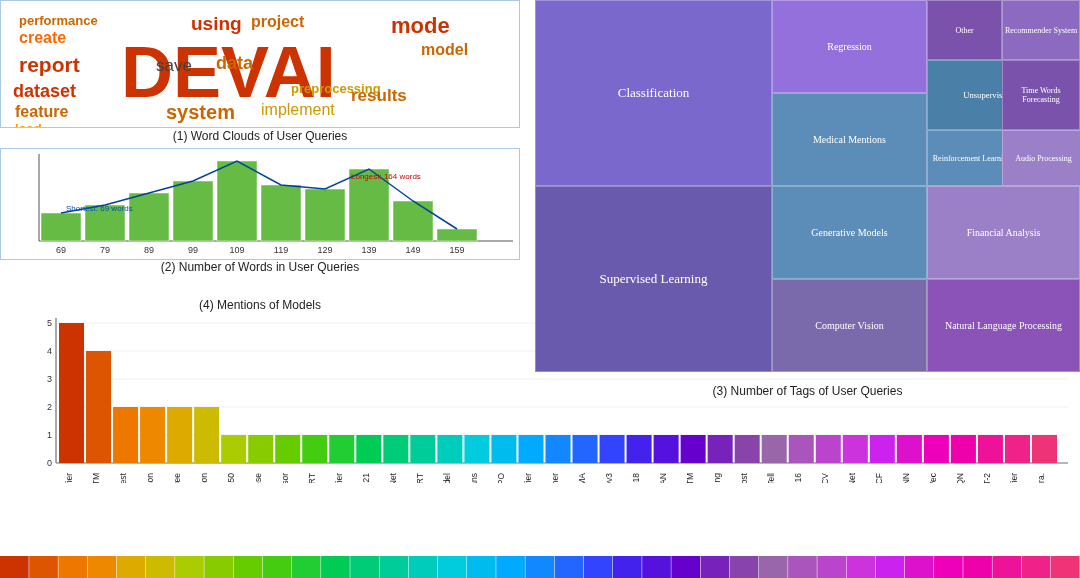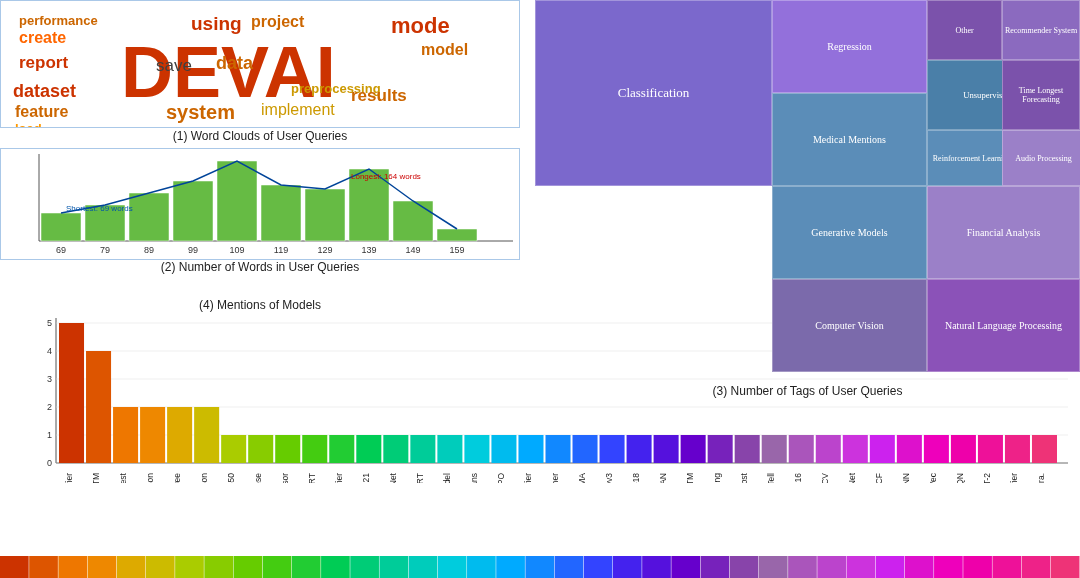--- a/index.html
+++ b/index.html
@@ -140,21 +140,21 @@
 </head>
 <body>
 
 <div class="word-cloud-section">
   <div class="word-cloud-canvas" id="wc-canvas">
 
   <span class="wc-word" style="left: 120px; top: 30px; font-size: 72px; color: rgb(204, 51, 0); font-weight: bold;">DEVAI</span>
       <span class="wc-word" style="left: 18px; top: 12px; font-size: 13px; color: rgb(204, 102, 0); font-weight: bold;">performance</span>
       <span class="wc-word" style="left: 155px; top: 12px; font-size: 17px; color: #404040; font-weight: normal; margin-top: 43px;">save</span>
       <span class="wc-word" style="left: 18px; top: 28px; font-size: 16px; color: rgb(255, 102, 0); font-weight: bold;">create</span>
-      <span class="wc-word" style="left: 18px; top: 52px; font-size: 17px; color: rgb(204, 51, 0); font-weight: bold;">report</span>
+      <span class="wc-word" style="left: 18px; top: 52px; font-size: 21px; color: rgb(204, 51, 0); font-weight: bold;">report</span>
       <span class="wc-word" style="left: 12px; top: 80px; font-size: 18px; color: rgb(204, 51, 0); font-weight: bold; text-align: center;">dataset</span>
       <span class="wc-word" style="left: 14px; top: 102px; font-size: 16px; color: rgb(204, 102, 0); font-weight: bold;">feature</span>
       <span class="wc-word" style="left: 14px; top: 120px; font-size: 13px; color: rgb(255, 153, 0); font-weight: bold;">load</span>
       <span class="wc-word" style="left: 250px; top: 12px; font-size: 16px; color: rgb(204, 102, 0); font-weight: bold;">project</span>
       <span class="wc-word" style="left: 190px; top: 12px; font-size: 19px; color: rgb(204, 51, 0); font-weight: bold;">using</span>
       <span class="wc-word" style="left: 215px; top: 52px; font-size: 18px; color: rgb(204, 102, 0); font-weight: bold;">data</span>
       <span class="wc-word" style="left: 390px; top: 12px; font-size: 22px; color: rgb(204, 51, 0); font-weight: bold;">mode</span>
       <span class="wc-word" style="left: 420px; top: 40px; font-size: 16px; color: rgb(204, 102, 0); font-weight: bold;">model</span>
       <span class="wc-word" style="left: 290px; top: 80px; font-size: 13px; color: rgb(204, 153, 0); font-weight: bold;">preprocessing</span>
       <span class="wc-word" style="left: 165px; top: 100px; font-size: 20px; color: rgb(204, 102, 0); font-weight: bold;">system</span>
@@ -306,23 +306,24 @@
 <div class="right-panel">
   <div class="treemap-section">
     <div class="treemap-canvas" id="treemap-canvas">
 
     <div class="treemap-cell" style="left: 0px; top: 0px; width: 237px; height: 186px; background-color: rgb(123, 104, 204); font-size: 13px;">Classification</div>
         <div class="treemap-cell" style="left: 237px; top: 0px; width: 155px; height: 93px; background-color: rgb(147, 112, 219); font-size: 10.0052px;">Regression</div>
         <div class="treemap-cell" style="left: 392px; top: 0px; width: 75px; height: 60px; background-color: rgb(123, 82, 171); font-size: 8px;">Other</div>
         <div class="treemap-cell" style="left: 467px; top: 0px; width: 78px; height: 60px; background-color: rgb(139, 106, 191); font-size: 8px;">Recommender System</div>
         <div class="treemap-cell" style="left: 237px; top: 93px; width: 155px; height: 93px; background-color: rgb(91, 141, 184); font-size: 10.0052px;">Medical Mentions</div>
         <div class="treemap-cell" style="left: 392px; top: 60px; width: 153px; height: 70px; background-color: rgb(74, 127, 168); font-size: 8.62409px;">Unsupervised Learning</div>
-        <div class="treemap-cell" style="left: 467px; top: 60px; width: 78px; height: 70px; background-color: rgb(123, 82, 171); font-size: 8px;">Time Longest Forecasting</div>
+        <div class="treemap-cell" style="left: 467px; top: 60px; width: 78px; height: 70px; background-color: rgb(123, 82, 171); font-size: 8px;">Time Words Forecasting</div>
         <div class="treemap-cell" style="left: 392px; top: 130px; width: 90px; height: 56px; background-color: rgb(91, 141, 184); font-size: 8px;">Reinforcement Learning</div>
         <div class="treemap-cell" style="left: 467px; top: 130px; width: 83px; height: 56px; background-color: rgb(155, 128, 200); font-size: 8px;">Audio Processing</div>
+        <div class="treemap-cell" style="left: 0px; top: 186px; width: 237px; height: 186px; background-color: rgb(106, 90, 173); font-size: 13px;">Supervised Learning</div>
         <div class="treemap-cell" style="left: 237px; top: 186px; width: 155px; height: 93px; background-color: rgb(91, 141, 184); font-size: 10.0052px;">Generative Models</div>
         <div class="treemap-cell" style="left: 237px; top: 279px; width: 155px; height: 93px; background-color: rgb(123, 106, 171); font-size: 10.0052px;">Computer Vision</div>
         <div class="treemap-cell" style="left: 392px; top: 186px; width: 153px; height: 93px; background-color: rgb(155, 128, 200); font-size: 9.94045px;">Financial Analysis</div>
         <div class="treemap-cell" style="left: 392px; top: 279px; width: 153px; height: 93px; background-color: rgb(139, 82, 184); font-size: 9.94045px;">Natural Language Processing</div>
       </div>
     <div class="treemap-title">(3) Number of Tags of User Queries</div>
   </div>
 </div>
 
 <div class="bottom-bar-section">

